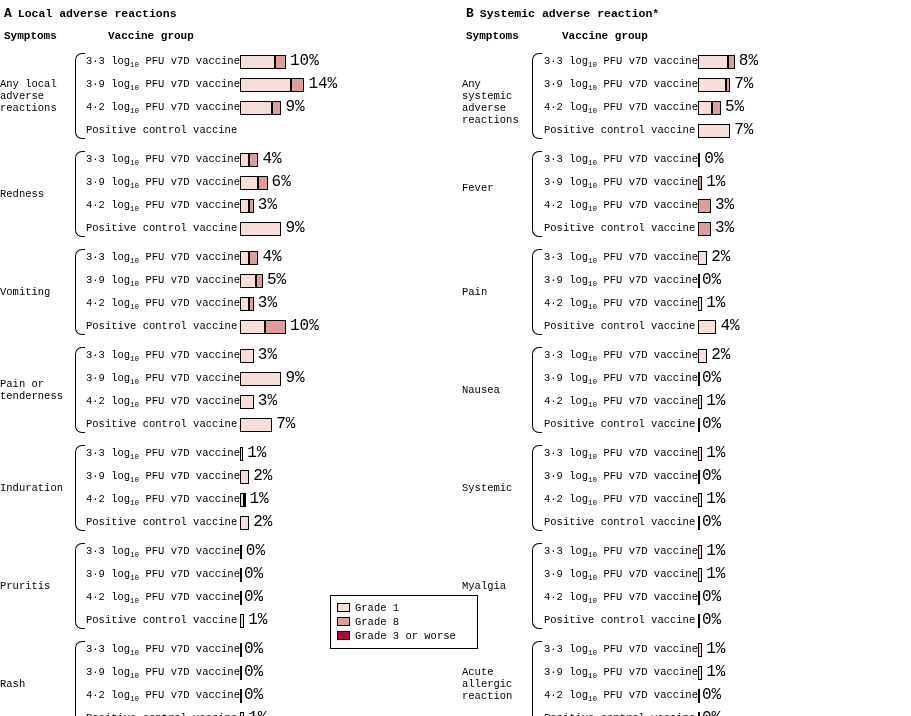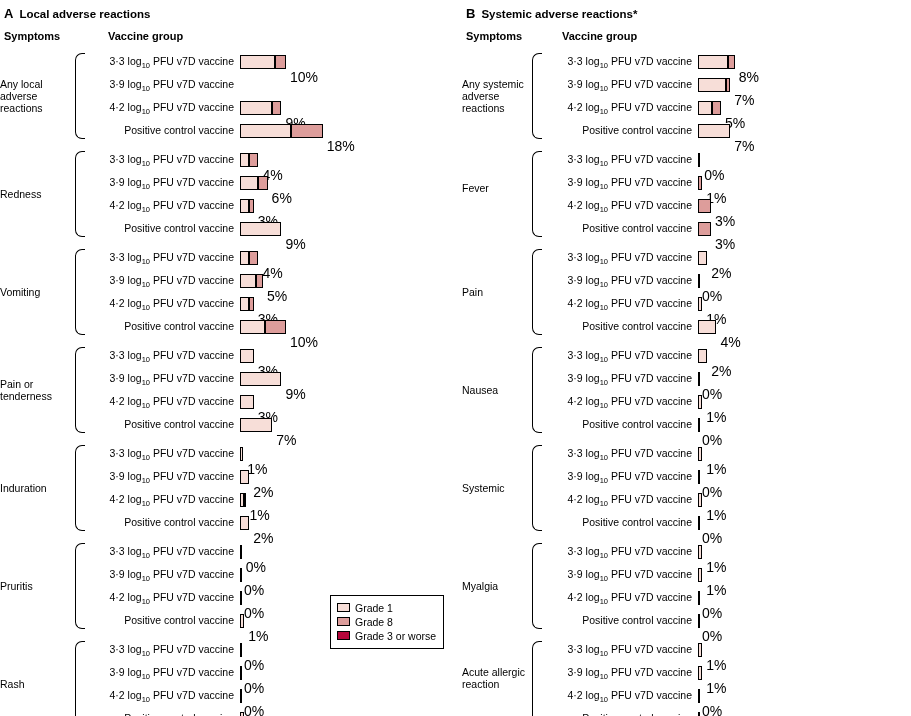--- a/index.html
+++ b/index.html
@@ -3,21 +3,21 @@
 <meta charset="utf-8">
 <style>
   html,body{margin:0;padding:0;}
   body{
     width:911px;height:716px;
     background:#ffffff;
     font-family:"Liberation Sans", sans-serif;
     color:#000;
     overflow:hidden;
   }
-  .page{position:relative;width:730px;height:716px;}
+  .page{position:relative;width:730px;height:716px;font-family:Liberation Mono, monospace;}
 
   .panel{position:absolute;top:0;height:716px;}
   .panel-a{left:0;width:455px;}
   .panel-b{left:462px;width:449px;}
 
   .panel-title{
     position:absolute;top:6px;left:4px;
     font-size:11.5px;font-weight:bold;
     white-space:nowrap;
   }
@@ -68,27 +68,27 @@
   }
   .seg{
     position:absolute;top:0;height:14px;
     border:0.8px solid #000;box-sizing:border-box;
   }
   .seg.g1{background:#f7ded8;}
   .seg.g2{background:#dd9d9b;}
   .seg.g3{background:#b5063b;}
   .val{
     position:absolute;top:0;height:23px;line-height:23px;
-    font-size:14px;white-space:nowrap;margin-top:16px;
+    font-size:16px;white-space:nowrap;
   }
 
   .legend{
     position:absolute;
     border:1px solid #000;
-    padding:4px 7px 5px 6px;
+    padding:4px 21px 5px 6px;
     background:#fff;
   }
   .legend-item{
     display:flex;align-items:center;height:13px;margin:1px 0;
     font-size:10.5px;white-space:nowrap;
   }
   .swatch{
     width:13px;height:9px;border:0.8px solid #000;margin-right:5px;
     box-sizing:border-box;
   }
@@ -111,40 +111,40 @@
               <div class="bar-area">
                 <div class="bar-wrap">
                   <div class="seg g1" style="left: 0px; width: 34.5px;"></div>
                   <div class="seg g2" style="left: 34.5px; width: 11.5px;"></div>
                 </div>
                 <div class="val" style="left: 50px;">10%</div>
               </div>
             </div>
             <div class="row">
               <div class="row-label">3·9 log<sub>10</sub> PFU v7D vaccine</div>
+              <div class="bar-area">
+                <div class="bar-wrap">
+                  <div class="seg g1" style="left: 0px; width: 50.6px;"></div>
+                  <div class="seg g2" style="left: 50.6px; width: 13.8px;"></div>
+                </div>
+                <div class="val" style="left: 68.4px;">14%</div>
+              </div>
             </div>
             <div class="row">
               <div class="row-label">4·2 log<sub>10</sub> PFU v7D vaccine</div>
               <div class="bar-area">
                 <div class="bar-wrap">
                   <div class="seg g1" style="left: 0px; width: 32.2px;"></div>
                   <div class="seg g2" style="left: 32.2px; width: 9.2px;"></div>
                 </div>
                 <div class="val" style="left: 45.4px;">9%</div>
               </div>
             </div>
             <div class="row">
               <div class="row-label">Positive control vaccine</div>
-              <div class="bar-area">
-                <div class="bar-wrap">
-                  <div class="seg g1" style="left: 0px; width: 50.6px;"></div>
-                  <div class="seg g2" style="left: 50.6px; width: 32.2px;"></div>
-                </div>
-                <div class="val" style="left: 86.8px;">18%</div>
-              </div>
             </div>
           </div>
         </div>
         <div class="group" style="position: absolute; top: 98px; left: 0px; right: 0px; height: 92px;">
           <div class="group-label" style="top: 40px;">Redness</div>
           <div class="brace" style="top: 3px; height: 84px;"></div>
           <div class="rows">
             <div class="row">
               <div class="row-label">3·3 log<sub>10</sub> PFU v7D vaccine</div>
               <div class="bar-area">
@@ -411,21 +411,21 @@
           <span class="swatch" style="background: rgb(221, 157, 155);"></span>
           <span>Grade 8</span>
         </div>
         <div class="legend-item">
           <span class="swatch" style="background: rgb(181, 6, 59);"></span>
           <span>Grade 3 or worse</span>
         </div>
       </div>
     </div>
   <div class="panel panel-b" id="panel-b">
-      <div class="panel-title"><span class="panel-letter">B</span><span>Systemic adverse reactions*</span></div>
+      <div class="panel-title"><span class="panel-letter">B</span><span>Systemic adverse reaction*</span></div>
       <div class="col-head sym">Symptoms</div>
       <div class="col-head grp">Vaccine group</div>
       <div class="groups">
         <div class="group" style="position: absolute; top: 0px; left: 0px; right: 0px; height: 92px;">
           <div class="group-label" style="top: 28px;">Any systemic adverse reactions</div>
           <div class="brace" style="top: 3px; height: 84px;"></div>
           <div class="rows">
             <div class="row">
               <div class="row-label">3·3 log<sub>10</sub> PFU v7D vaccine</div>
               <div class="bar-area">

